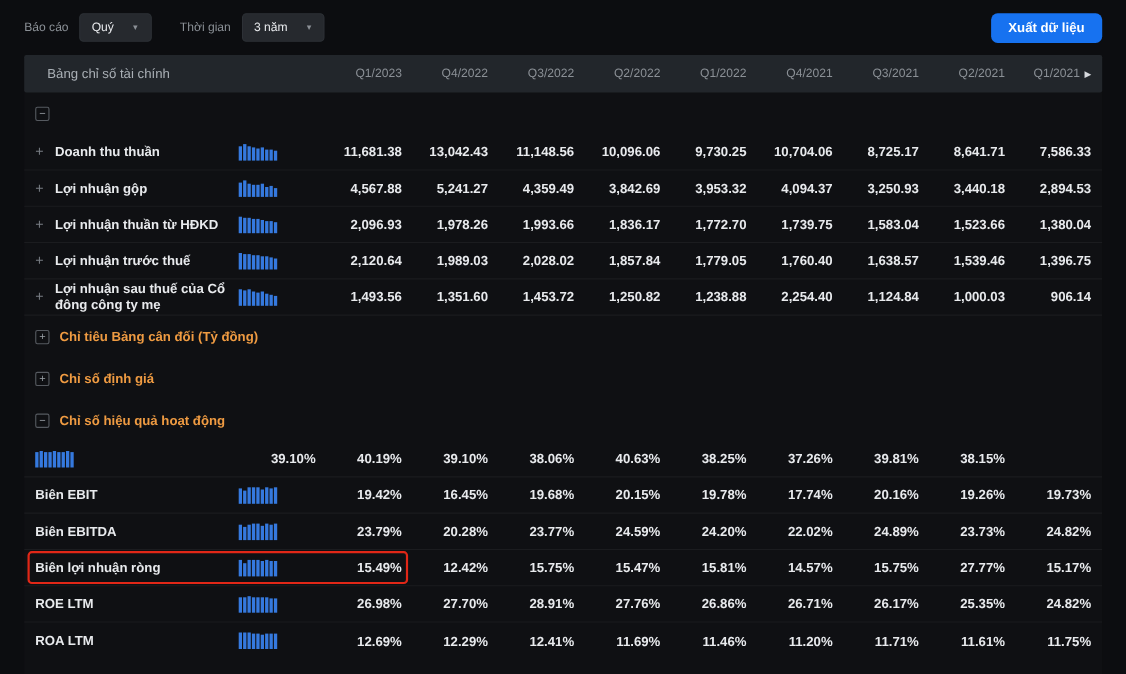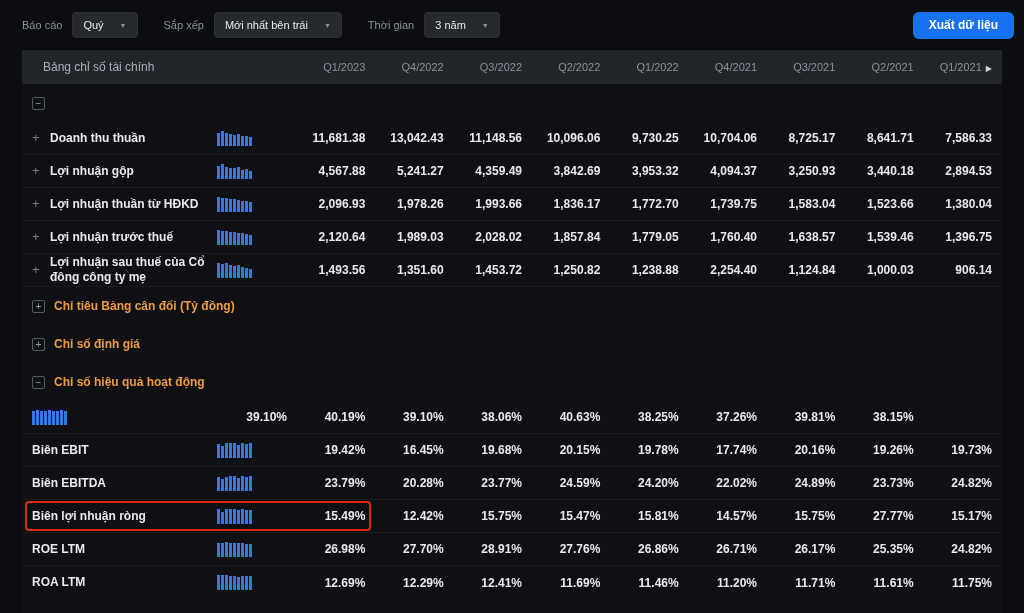--- a/index.html
+++ b/index.html
@@ -19,21 +19,21 @@
   body{
     background:var(--bg);
     color:var(--text);
     font-family:"Liberation Sans", sans-serif;
   }
   .app{width:1024px;height:613px;display:flex;flex-direction:column;}
 
   
   .toolbar{
     display:flex;align-items:center;
-    padding:12px 10px 10px 22px;
+    padding:12px 22px 10px 22px;
     height:48px;
   }
   .tb-group{display:flex;align-items:center;gap:10px;margin-right:26px;}
   .tb-label{font-size:11px;color:var(--muted);}
   .dropdown{
     background:#26292e;border-radius:4px;
     height:26px;display:flex;align-items:center;gap:16px;
     padding:0 10px;font-size:11px;color:var(--text);
     cursor:pointer;border:1px solid #2d3136;
   }
@@ -103,27 +103,20 @@
 </head>
 <body>
 
 <div class="app">
 
   <div class="toolbar">
     <div class="tb-group">
       <span class="tb-label">Báo cáo</span>
       <div class="dropdown">
         <span>Quý</span>
-        <span class="caret">▼</span>
-      </div>
-    </div>
-    <div class="tb-group">
-      <span class="tb-label">Sắp xếp</span>
-      <div class="dropdown">
-        <span>Mới nhất bên trái</span>
         <span class="caret">▼</span>
       </div>
     </div>
     <div class="tb-group">
       <span class="tb-label">Thời gian</span>
       <div class="dropdown">
         <span>3 năm</span>
         <span class="caret">▼</span>
       </div>
     </div>

